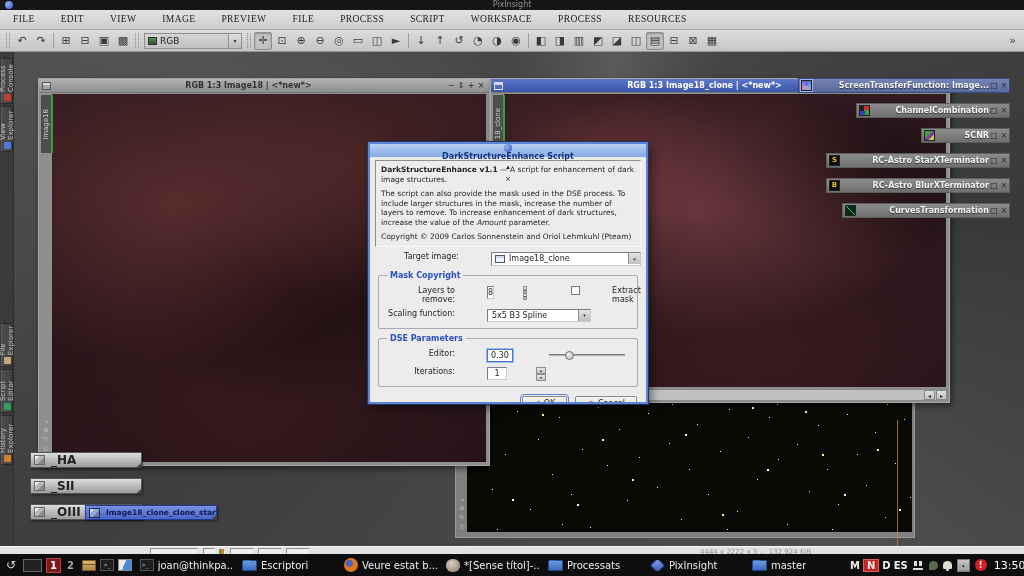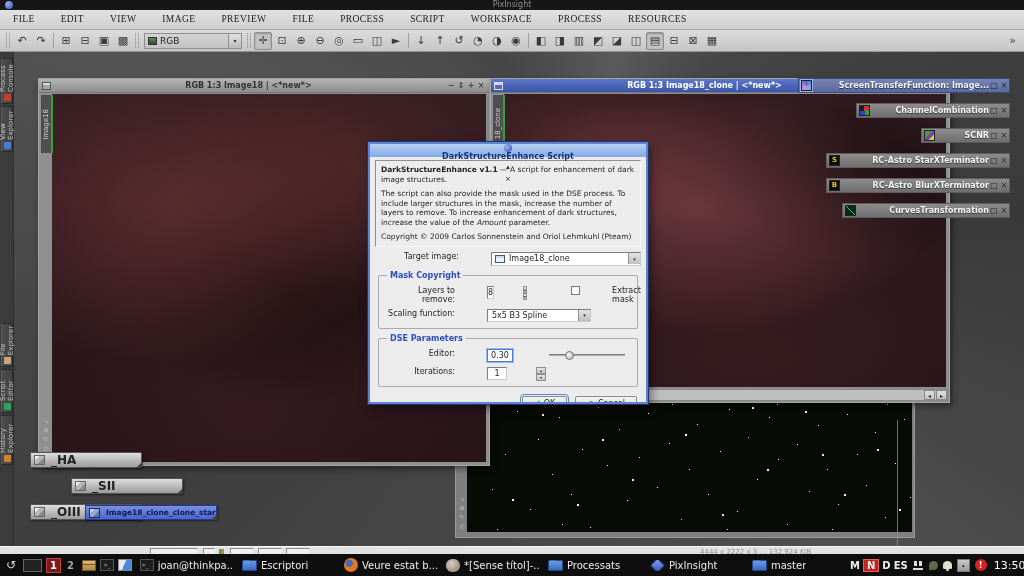--- a/index.html
+++ b/index.html
@@ -95,21 +95,21 @@
   .pb4 { left:826px; top:153px; width:184px; }
   .pb5 { left:826px; top:178px; width:184px; }
   .pb6 { left:842px; top:203px; width:168px; }
 
   
   .itab { position:absolute; height:16px; display:flex; align-items:center; background:linear-gradient(#dcdcdc,#9c9c9c); border:1px solid #555; box-shadow:1px 1px 2px rgba(0,0,0,.5); z-index:3; }
   .itab::after { content:""; position:absolute; right:-1px; bottom:-1px; border-style:solid; border-width:0 0 6px 6px; border-color:transparent transparent #414141 transparent; }
   .cube { width:11px; height:10px; margin-left:3px; background:linear-gradient(135deg,#f0f0f0 25%,#b8b8b8 25% 60%,#8a8a8a 60%); border:1px solid #666; flex:none; }
   .itlabel { font-size:12px; font-weight:bold; color:#222; margin-left:6px; white-space:nowrap; overflow:hidden; }
   .it1 { left:30px; top:452px; width:112px; }
-  .it2 { left:30px; top:478px; width:112px;margin-left:41px; }
+  .it2 { left:30px; top:478px; width:112px; }
   .it3 { left:30px; top:504px; width:112px; }
   .it4 { left:85px; top:505px; width:132px; height:15px; background:linear-gradient(#7890e2,#4a66c8); border-color:#22399a; z-index:4; }
   .it4 .itlabel { color:#0c1850; font-size:7.5px; }
   .it4 .cube { background:linear-gradient(135deg,#cdd6f2 25%,#9aa8d8 25% 60%,#6a7ab0 60%); border-color:#222a4a; }
 
   
   .dialog { left:368px; top:142px; width:280px; height:262px; background:#ececec; border:2px solid #5b83d6; box-shadow:0 0 0 1px #27355e, 3px 4px 9px rgba(0,0,0,.5); z-index:6; overflow:hidden; }
   .dtitle { height:13px; background:linear-gradient(#b9d0f4,#84aae4); display:flex; align-items:center; padding:0 3px;flex-direction:column; }
   .dt-ico { width:8px; height:8px; border-radius:50%; background:radial-gradient(circle at 35% 35%,#9ab4f0,#2a4ac0); flex:none; }
   .dt-t { flex:1; text-align:center; font-size:8px; font-weight:bold; color:#14357e; }

